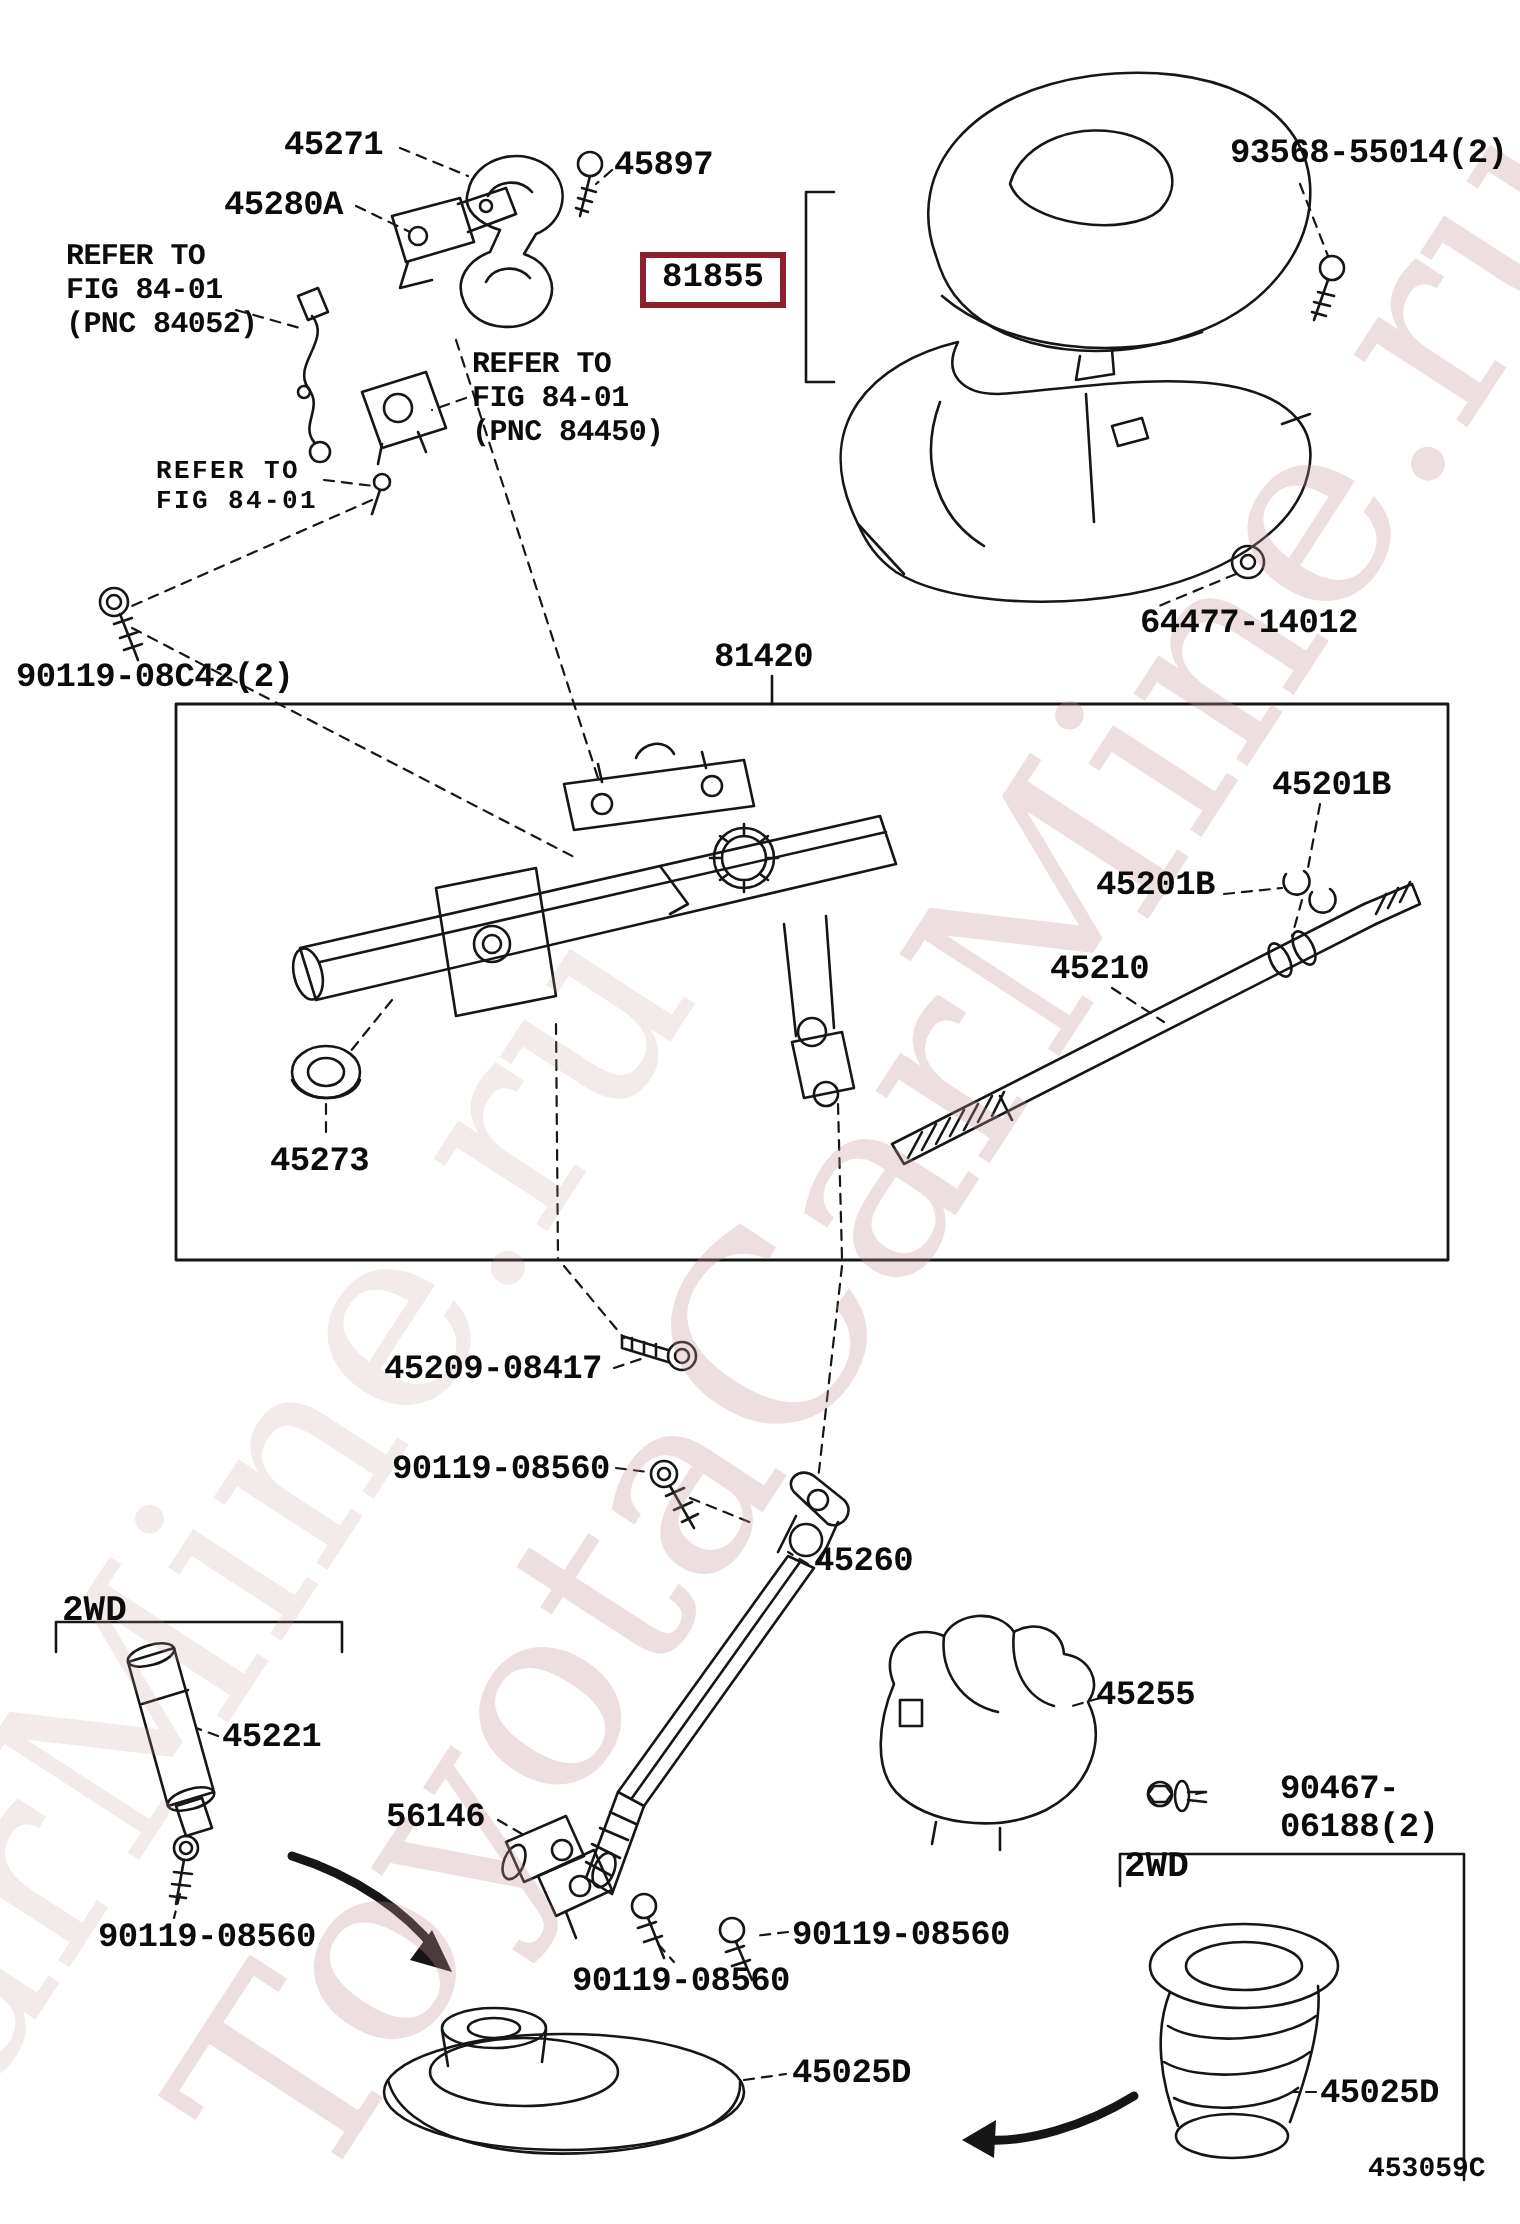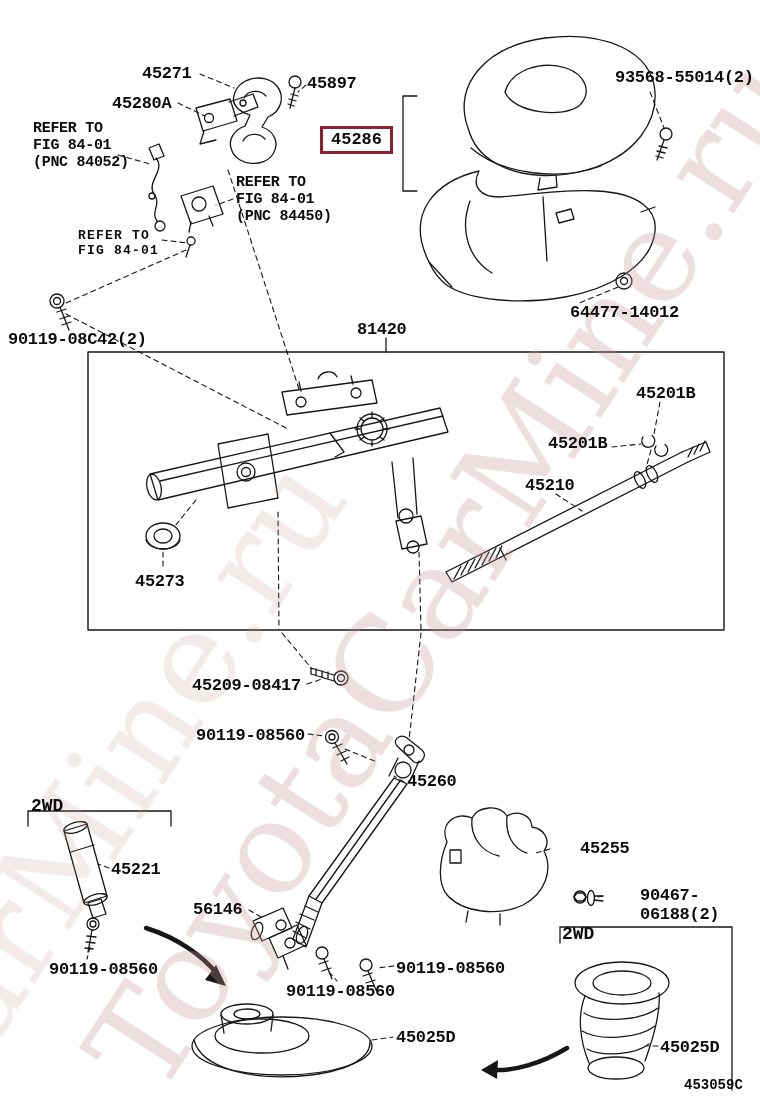--- a/index.html
+++ b/index.html
@@ -286,36 +286,36 @@
   <div class="lbl note" style="left:33px;top:120px">REFER TO
 FIG 84-01
 (PNC 84052)</div>
   <div class="lbl note" style="left:236px;top:174px">REFER TO
 FIG 84-01
 (PNC 84450)</div>
   <div class="lbl note-sm" style="left:78px;top:228px">REFER TO
 FIG 84-01</div>
 
   <div class="hl-box" style="left:320px;top:126px">
-    <span class="lbl-in">45286</span>
+    <span class="lbl-in">81855</span>
   </div>
 
   <div class="lbl" style="left:615px;top:68px">93568-55014(2)</div>
   <div class="lbl" style="left:570px;top:303px">64477-14012</div>
   <div class="lbl" style="left:8px;top:330px">90119-08C42(2)</div>
   <div class="lbl" style="left:357px;top:320px">81420</div>
   <div class="lbl" style="left:636px;top:384px">45201B</div>
   <div class="lbl" style="left:548px;top:434px">45201B</div>
   <div class="lbl" style="left:525px;top:476px">45210</div>
   <div class="lbl" style="left:135px;top:572px">45273</div>
   <div class="lbl" style="left:192px;top:676px">45209-08417</div>
   <div class="lbl" style="left:196px;top:726px">90119-08560</div>
   <div class="lbl" style="left:407px;top:772px">45260</div>
   <div class="lbl twd" style="left:31px;top:797px">2WD</div>
-  <div class="lbl" style="left:580px;top:839px">45255</div>
+  <div class="lbl" style="left:548px;top:839px">45255</div>
   <div class="lbl" style="left:640px;top:886px">90467-06188(2)</div>
   <div class="lbl" style="left:111px;top:860px">45221</div>
   <div class="lbl" style="left:193px;top:900px">56146</div>
   <div class="lbl" style="left:49px;top:960px">90119-08560</div>
   <div class="lbl" style="left:396px;top:959px">90119-08560</div>
   <div class="lbl" style="left:286px;top:982px">90119-08560</div>
   <div class="lbl twd" style="left:562px;top:925px">2WD</div>
   <div class="lbl" style="left:396px;top:1028px">45025D</div>
   <div class="lbl" style="left:660px;top:1038px">45025D</div>
   <div class="lbl code" style="left:684px;top:1076px">453059C</div>

